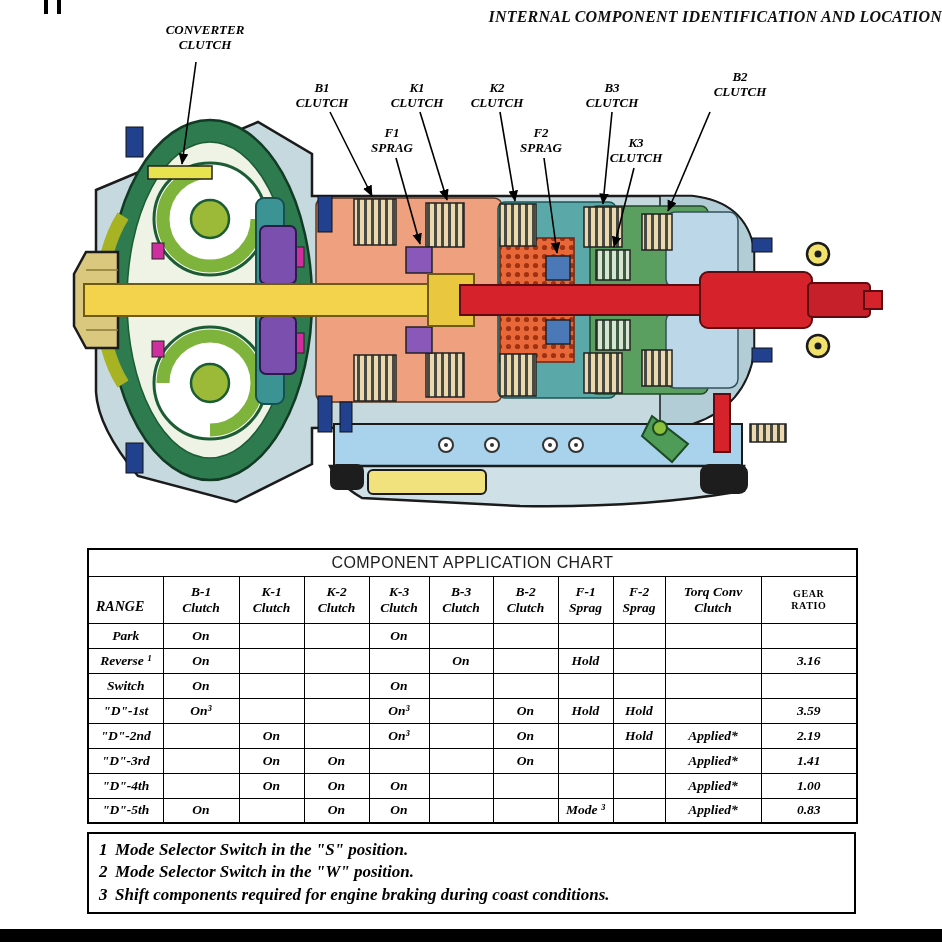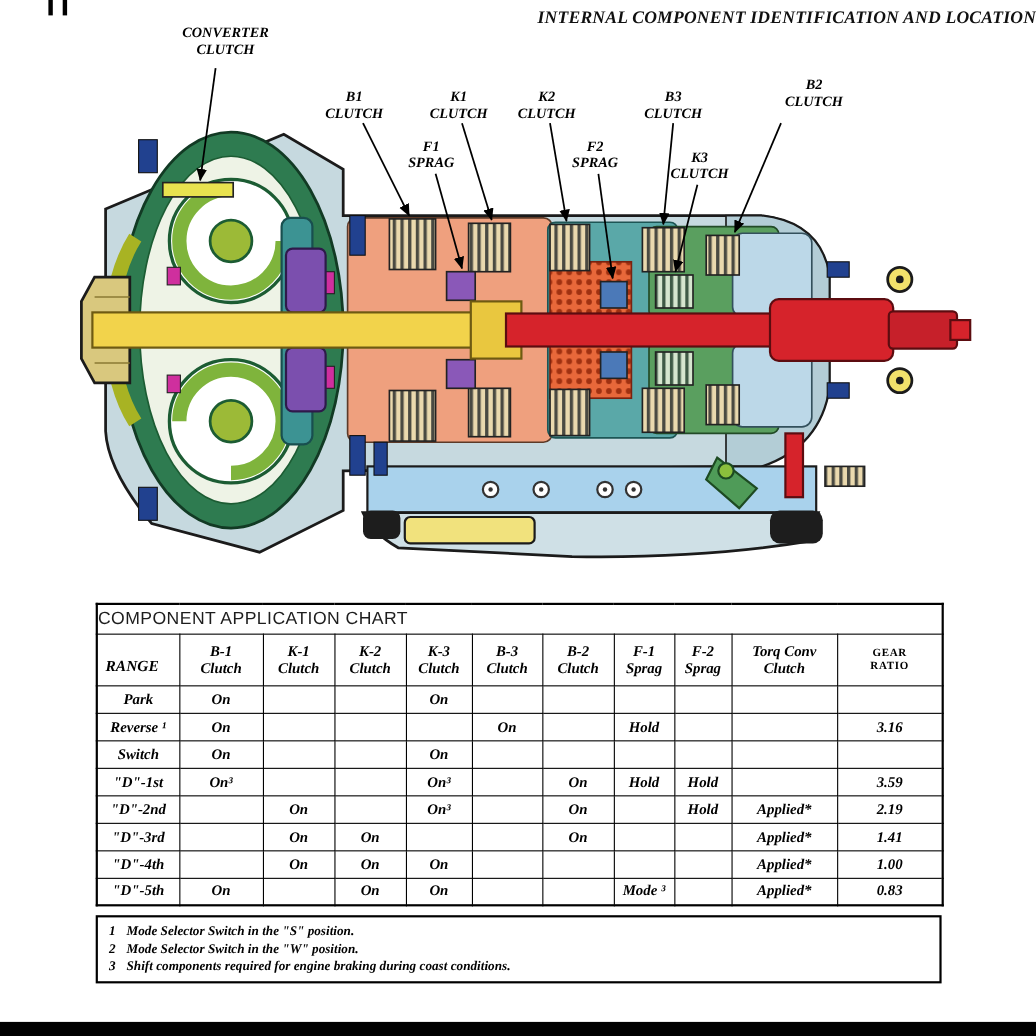--- a/index.html
+++ b/index.html
@@ -20,37 +20,37 @@
   .dlabel {
     position:absolute; transform:translateX(-50%); text-align:center;
     font-weight:bold; font-style:italic; font-size:13px; line-height:1.12; white-space:nowrap;
   }
   .dlabel span { display:block; }
 
   .content { position:absolute; top:548px; left:87px; width:769px; }
   table.app-chart { border-collapse:collapse; table-layout:fixed; width:769px; border:2px solid #000; }
   .app-chart th, .app-chart td { border:1px solid #000; overflow:hidden; }
   .chart-title-cell {
-    height:27px; text-align:left; vertical-align:middle;
+    height:27px; text-align:center; vertical-align:middle;
     font-family:"Liberation Sans", sans-serif; font-weight:400; font-style:normal;
     font-size:16px; letter-spacing:.4px; color:#1d1d1d;
   }
   .col-head {
     height:47px; text-align:center; vertical-align:middle;
     font-size:13.5px; font-weight:bold; font-style:italic; line-height:1.18;
   }
   .col-head span { display:block; }
   .col-head.range-head { text-align:left; vertical-align:bottom; padding:0 0 7px 7px; font-size:14px; }
   .col-head.gear-head { font-style:normal; font-size:10px; letter-spacing:.6px; }
   .app-chart tbody td {
     height:25px; text-align:center; vertical-align:middle;
     font-size:13.5px; font-weight:bold; font-style:italic;
   }
   .footnote-box { margin-top:8px; border:2px solid #000; padding:5px 10px 6px; min-height:58px; }
-  .footnote-box div { font-size:12px; font-weight:bold; font-style:italic; line-height:1.32; }
+  .footnote-box div { font-size:17px; font-weight:bold; font-style:italic; line-height:1.32; }
   .footnote-box .fm { display:inline-block; min-width:12px; margin-right:4px; }
 </style>
 </head>
 <body>
 
 <div class="page">
 
   <div class="top-tick" style="left:44px;"></div>
   <div class="top-tick" style="left:57px;"></div>
 

